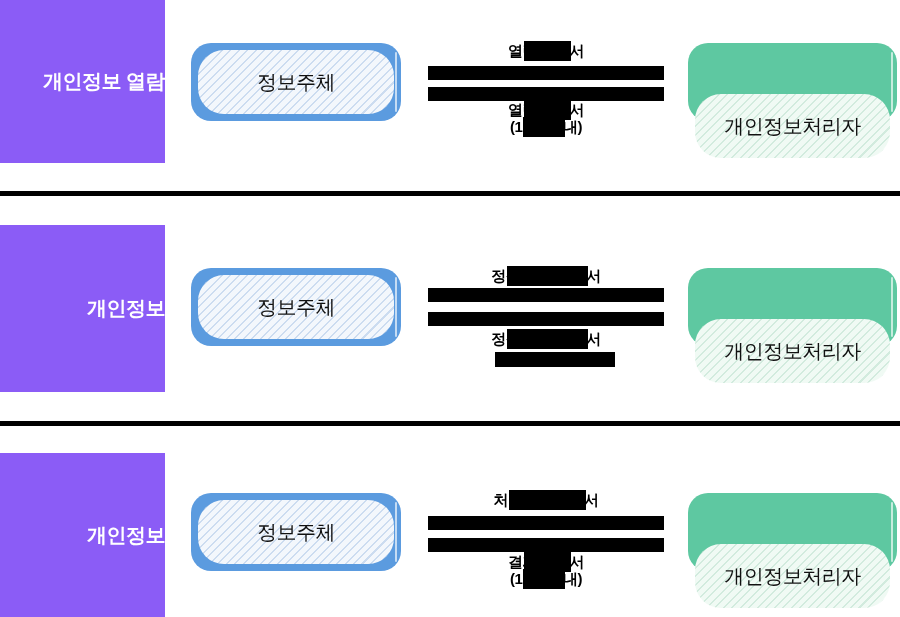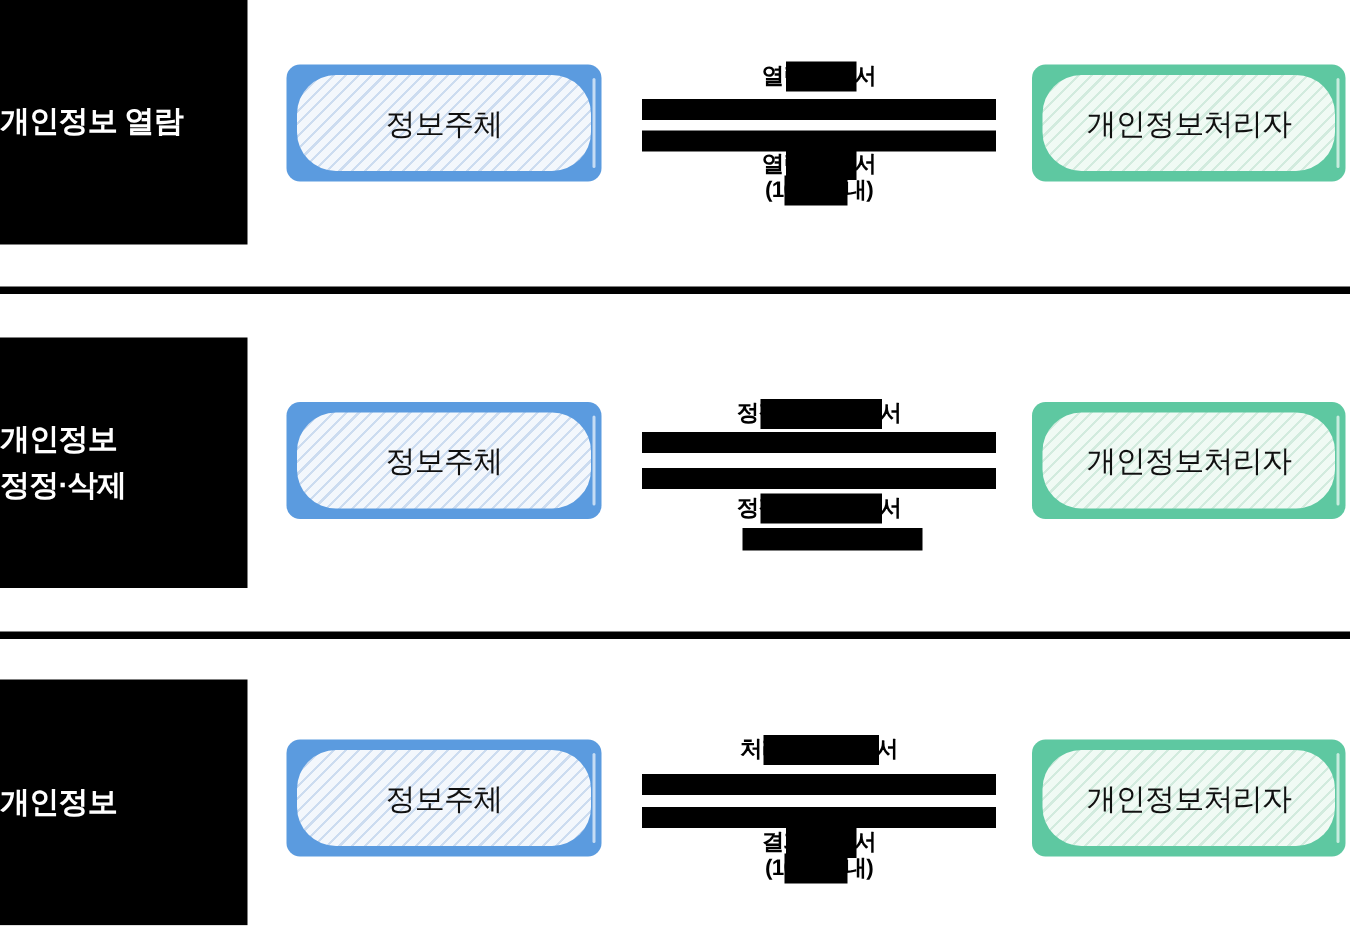--- a/index.html
+++ b/index.html
@@ -9,51 +9,52 @@
   }
   .sep{position:absolute;left:0;width:900px;height:5px;background:#000;}
   .sep1{top:191px;}
   .sep2{top:421px;}
   .row{position:absolute;left:0;width:900px;}
   .row1{top:0;height:191px;}
   .row2{top:225px;height:196px;}
   .row3{top:450px;height:167px;}
 
   .section-label{
-    position:absolute;left:0;width:165px;background:#000000;color:#ffffff;
-    display:flex;flex-direction:column;align-items:flex-start;justify-content:center;
+    position:absolute;left:0;width:165px;background:#8b5cf6;color:#ffffff;
+    display:flex;flex-direction:column;align-items:flex-end;justify-content:center;
     font-size:20px;font-weight:600;line-height:1.55;text-align:center;letter-spacing:-0.5px;
   }
   .row1 .section-label{top:0;height:163px;}
   .row2 .section-label{top:0;height:167px;}
   .row3 .section-label{top:3px;height:164px;}
   .section-label div:empty{display:none;}
 
   .frame{
-    position:absolute;height:78px;border-radius:9px;padding:7px;box-sizing:border-box;
+    position:absolute;height:78px;border-radius:20px;padding:7px;box-sizing:border-box;
   }
   .frame.blue{left:191px;width:210px;background:#5b9bdf;}
   .frame.green{left:688px;width:209px;background:#5ec8a1;}
   .row1 .frame{top:43px;}
   .row2 .frame{top:43px;}
   .row3 .frame{top:43px;}
   .frame::after{
     content:"";position:absolute;right:4px;top:9px;bottom:9px;width:2px;
     background:rgba(255,255,255,.65);border-radius:2px;
   }
   .inner{
     width:100%;height:100%;border-radius:26px;
     display:flex;align-items:center;justify-content:center;
     font-size:20px;font-weight:500;color:#111;letter-spacing:-0.5px;
   }
   .blue .inner{
     background:repeating-linear-gradient(135deg,#f3f7fc 0px,#f3f7fc 4.5px,#ccdcf0 4.5px,#ccdcf0 6px);
   }
   .green .inner{
     background:repeating-linear-gradient(135deg,#f0faf4 0px,#f0faf4 4.5px,#d2ebde 4.5px,#d2ebde 6px);
+    margin-top:44px;
   }
 
   .bar{position:absolute;left:428px;width:236px;height:14px;background:#000;}
   .row1 .bar-a{top:66px;} .row1 .bar-b{top:87px;}
   .row2 .bar-a{top:63px;} .row2 .bar-b{top:87px;}
   .row3 .bar-a{top:66px;} .row3 .bar-b{top:88px;}
 
   .mlabel{
     position:absolute;left:428px;width:236px;text-align:center;
     font-size:15px;font-weight:700;line-height:17px;color:#000;letter-spacing:-0.5px;
@@ -94,21 +95,20 @@
     <div class="frame green">
       <div class="inner">개인정보처리자</div>
     </div>
   </div>
 
   <div class="sep sep1"></div>
 
   <div class="row row2">
     <div class="section-label">
       <div>개인정보</div>
-      <div>정정·삭제</div>
     </div>
     <div class="frame blue">
       <div class="inner">정보주체</div>
     </div>
     <div class="mlabel lbl-req">
       <span class="rwrap"><span>정정·삭제 요구서</span><i class="cov"></i></span>
     </div>
     <div class="bar bar-a"></div>
     <div class="bar bar-b"></div>
     <div class="mlabel lbl-res">

